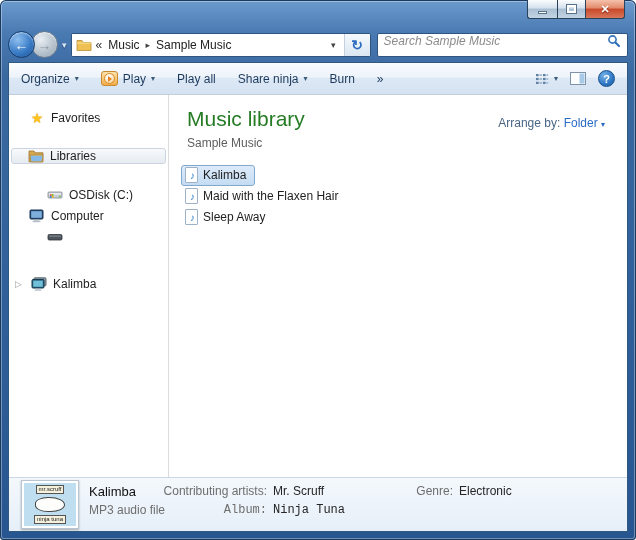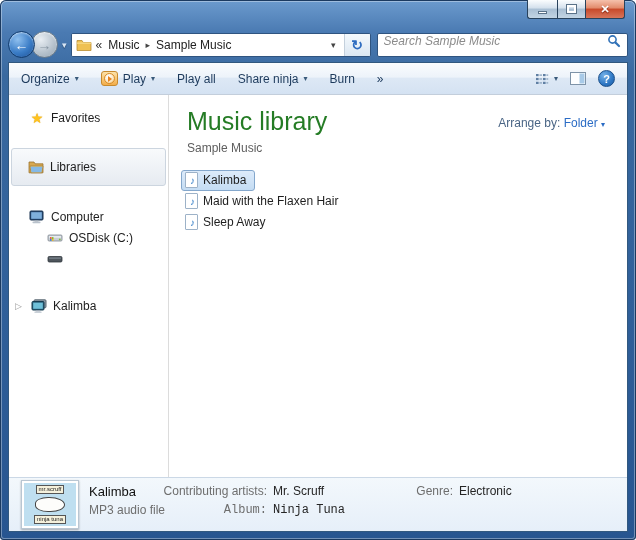--- a/index.html
+++ b/index.html
@@ -102,33 +102,33 @@
     color:#fff; font-weight:bold; font-size:11px;
     display:flex; align-items:center; justify-content:center;
   }
 
   
   .body { flex:1; display:flex; overflow:hidden; }
   .sidebar { width:160px; flex:none; background:#fff; border-right:1px solid #DCDCDC; padding-top:12px; font-size:12px; }
   .side-row { height:21px; display:flex; align-items:center; gap:6px; padding-left:20px; color:#1e1e1e; }
   .side-row.child { padding-left:38px; }
   .side-row.selected {
-    margin:0 2px; padding-left:16px; height:38px;
+    margin:0 2px; padding-left:16px; height:16px;
     border:1px solid #CCD5DF; border-radius:3px;
     background: linear-gradient(180deg,#F8FAFC,#E6EBF1);
     text-align: right;
   } .side-gap-md { height:20px; } .side-gap-lg { height:26px; }
   .expand-arrow { color:#9a9a9a; font-size:9px; width:10px; margin-left:-14px; }
   .star-icon { color:#FFC31F; font-size:14px; text-shadow:0 0 1px #C88A00; line-height:1; }
   .side-icon { display:inline-flex; width:16px; justify-content:center; }
 
   
   .main { flex:1; position:relative; background:#fff; }
   .lib-header { display:flex; justify-content:space-between; padding:12px 22px 0 18px; }
-  .lib-title { font-size:25px; color:#257C25; font-weight:normal; letter-spacing:0; }
+  .lib-title { font-size:21px; color:#257C25; font-weight:normal; letter-spacing:0; }
   .lib-sub { font-size:12px; color:#5E5E5E; margin-top:5px; }
   .arrange { margin-top:9px; white-space:nowrap; }
   .arrange-label { color:#4A6585;margin-top:47px; }
   .arrange-value { color:#2B6CC5; margin-left:0; }
   .arrange-caret { color:#2B6CC5; font-size:8px; }
   .file-list { margin-top:15px; padding-left:12px; }
   .file-row { height:21px; display:flex; align-items:center; }
   .file-box {
     display:inline-flex; align-items:center; gap:5px;
     padding:1px 8px 2px 3px; border:1px solid transparent; border-radius:3px;
@@ -297,45 +297,45 @@
           <span class="side-icon">
             <svg width="16" height="14" viewBox="0 0 16 14">
                 <path d="M1 2h5l1 1.8h8v9H1z" fill="#D8A84F" stroke="#9C7530" stroke-width="0.8"></path>
                 <path d="M2 6h13l-1.2 6.8H3z" fill="#E7C875" stroke="#A8823B" stroke-width="0.8"></path>
                 <path d="M2.6 6.8h11.8l-1 5.4H3.4z" fill="#85B9E6"></path>
               </svg>
           </span>
           <span>Libraries</span>
         </div>
         <div class="side-gap-md"></div>
-        <div class="side-row">
-          <span class="side-icon">
-            <svg width="16" height="14" viewBox="0 0 16 14">
-                <rect x="1" y="1" width="13" height="9" rx="1" fill="#2A4E79" stroke="#16304F"></rect>
-                <rect x="2.2" y="2.2" width="10.6" height="6.6" fill="#7FB0DC"></rect>
-                <rect x="5.5" y="10" width="4" height="1.6" fill="#9AA6B2"></rect>
-                <rect x="3.5" y="11.6" width="8" height="1.6" rx="0.6" fill="#B9C2CC"></rect>
-              </svg>
-          </span>
-          <span>Computer</span>
-        </div>
         <div class="side-row child">
           <span class="side-icon">
             <svg width="16" height="12" viewBox="0 0 16 12">
                 <rect x="1" y="3" width="14" height="6" rx="1" fill="#C9CFD6" stroke="#7F878F" stroke-width="0.8"></rect>
                 <rect x="2" y="4" width="12" height="1.8" fill="#E6EAEE"></rect>
                 <rect x="3" y="5.2" width="1.6" height="1.6" fill="#E4442C"></rect>
                 <rect x="4.9" y="5.2" width="1.6" height="1.6" fill="#7FBA00"></rect>
                 <rect x="3" y="7.1" width="1.6" height="1.6" fill="#2E7BD0"></rect>
                 <rect x="4.9" y="7.1" width="1.6" height="1.6" fill="#FFB900"></rect>
                 <circle cx="12.8" cy="7.4" r="0.9" fill="#7FBF3F"></circle>
               </svg>
           </span>
           <span>OSDisk (C:)</span>
         </div>
+        <div class="side-row">
+          <span class="side-icon">
+            <svg width="16" height="14" viewBox="0 0 16 14">
+                <rect x="1" y="1" width="13" height="9" rx="1" fill="#2A4E79" stroke="#16304F"></rect>
+                <rect x="2.2" y="2.2" width="10.6" height="6.6" fill="#7FB0DC"></rect>
+                <rect x="5.5" y="10" width="4" height="1.6" fill="#9AA6B2"></rect>
+                <rect x="3.5" y="11.6" width="8" height="1.6" rx="0.6" fill="#B9C2CC"></rect>
+              </svg>
+          </span>
+          <span>Computer</span>
+        </div>
         <div class="side-row child">
           <span class="side-icon">
             <svg width="16" height="10" viewBox="0 0 16 10">
                 <rect x="1" y="2.5" width="14" height="5.5" rx="1.2" fill="#4E555C" stroke="#2F353B" stroke-width="0.8"></rect>
                 <rect x="2" y="3.4" width="12" height="1.4" rx="0.6" fill="#7A838C"></rect>
               </svg>
           </span>
         </div>
         <div class="side-gap-lg"></div>
         <div class="side-row">

